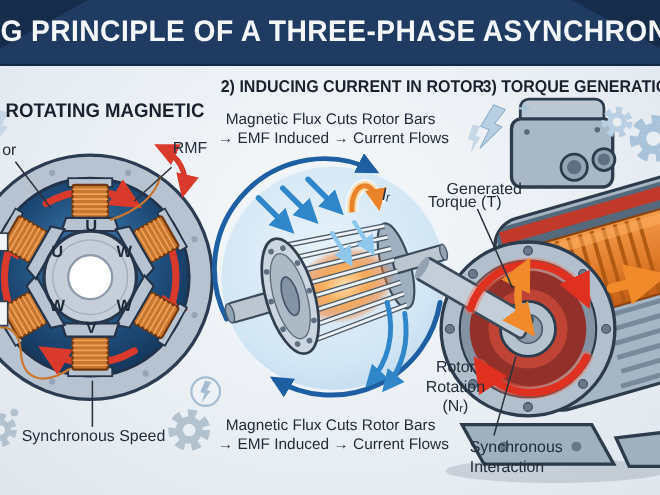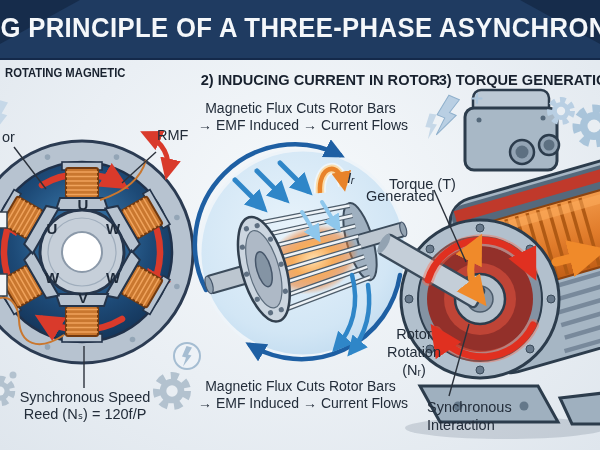--- a/index.html
+++ b/index.html
@@ -8,21 +8,21 @@
          font-family:"Liberation Sans","DejaVu Sans",sans-serif;}
   .header{position:absolute;left:0;top:0;width:600px;height:58px;background:#1f3b61;
           border-bottom:2px solid #14294a;}
   .corner{position:absolute;top:0;width:0;height:0;border-style:solid;}
   .corner.tl{left:0;border-width:44px 80px 0 0;border-color:rgba(10,24,46,.42) transparent transparent transparent;}
   .corner.tr{right:0;border-width:0 80px 44px 0;border-color:transparent rgba(10,24,46,.42) transparent transparent;}
   .title{position:absolute;left:0;top:0;width:600px;height:56px;display:flex;align-items:center;justify-content:center;}
   .title span{display:inline-block;white-space:nowrap;transform:scaleX(.95);transform-origin:center;
               color:#f4f7fa;font-size:27px;font-weight:700;letter-spacing:.4px;}
   .lbl{position:absolute;color:#232d3a;font-size:14.5px;line-height:17.5px;white-space:nowrap;}
-  .hd{font-weight:700;color:#18212e;font-size:12px;line-height:19px;}
+  .hd{font-weight:700;color:#18212e;font-size:18px;line-height:19px;margin-top:27px;}
   .hd span,.hdc span{display:inline-block;transform:scaleX(.94);transform-origin:left;}
   .hdc{font-weight:700;color:#18212e;font-size:15.5px;}
   .hdc span{transform-origin:center;}
   .ctr{text-align:center;}
   svg.art{position:absolute;left:0;top:0;}
   text{font-family:"Liberation Sans","DejaVu Sans",sans-serif;}
 </style>
 </head>
 <body>
 
@@ -375,31 +375,30 @@
       <line x1="84" y1="346" x2="84" y2="388"></line>
       <line x1="434" y1="190" x2="466" y2="262"></line>
       <line x1="449" y1="396" x2="469" y2="324"></line>
     </g>
   </svg>
 
   <div class="lbl hd" style="left:5px;top:64px;"><span>ROTATING MAGNETIC</span></div>
   <div class="lbl" style="left:2px;top:129px;">or</div>
   <div class="lbl" style="left:157px;top:127px;text-align:right;">RMF</div>
   <div class="lbl ctr" style="left:10px;top:389px;width:150px;">Synchronous Speed</div>
-  <div class="lbl ctr" style="left:10px;top:406px;width:150px;">Reed (Nₛ) = 120f/P</div>
 
   <div class="lbl hdc ctr" style="left:193px;top:71px;width:215px;"><span>2) INDUCING CURRENT IN ROTOR</span></div>
   <div class="lbl ctr" style="left:198px;top:100px;width:205px;font-size:14px;">Magnetic Flux Cuts Rotor Bars</div>
   <div class="lbl ctr" style="left:198px;top:117px;width:205px;font-size:14px;">→ EMF Induced → Current Flows</div>
   <div class="lbl" style="left:347px;top:169px;font-size:15.5px;font-style:italic;">Iᵣ</div>
   <div class="lbl ctr" style="left:198px;top:378px;width:205px;font-size:14px;">Magnetic Flux Cuts Rotor Bars</div>
   <div class="lbl ctr" style="left:198px;top:395px;width:205px;font-size:14px;">→ EMF Induced → Current Flows</div>
 
   <div class="lbl hdc" style="left:433px;top:71px;"><span>3) TORQUE GENERATION</span></div>
   <div class="lbl" style="left:389px;top:146px;margin-top:30px;">Torque (T)</div>
-  <div class="lbl" style="left:366px;top:164px;margin-top:24px;">Generated</div>
+  <div class="lbl" style="left:406px;top:164px;">Generated</div>
   <div class="lbl ctr" style="left:384px;top:326px;width:60px;">Rotor</div>
   <div class="lbl ctr" style="left:384px;top:344px;width:60px;">Rotation</div>
   <div class="lbl ctr" style="left:384px;top:362px;width:60px;">(Nᵣ)</div>
   <div class="lbl" style="left:427px;top:399px;">Synchronous</div>
   <div class="lbl" style="left:427px;top:417px;">Interaction</div>
 
 </div>
 
 </body></html>

